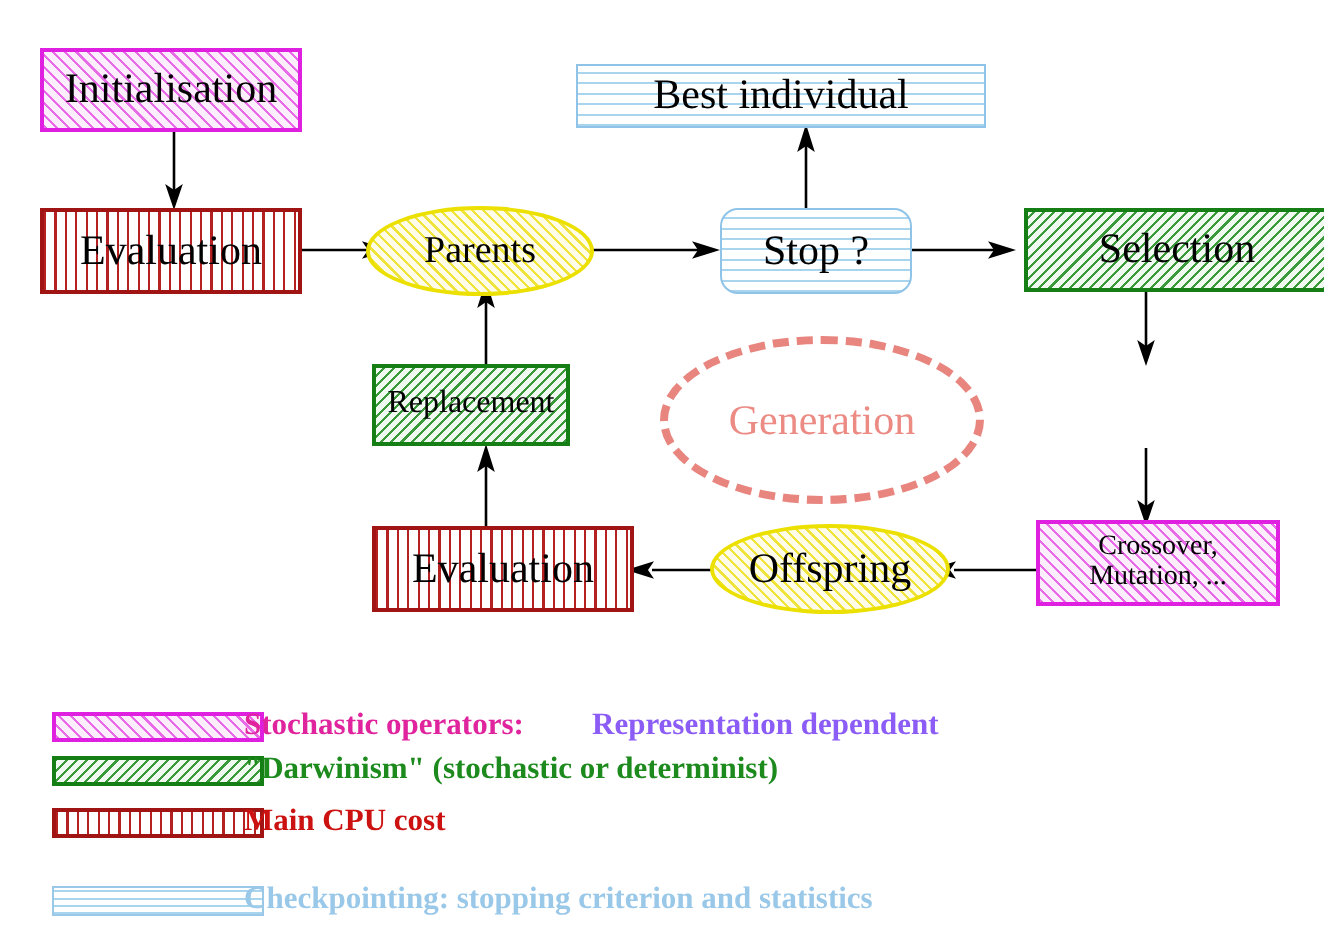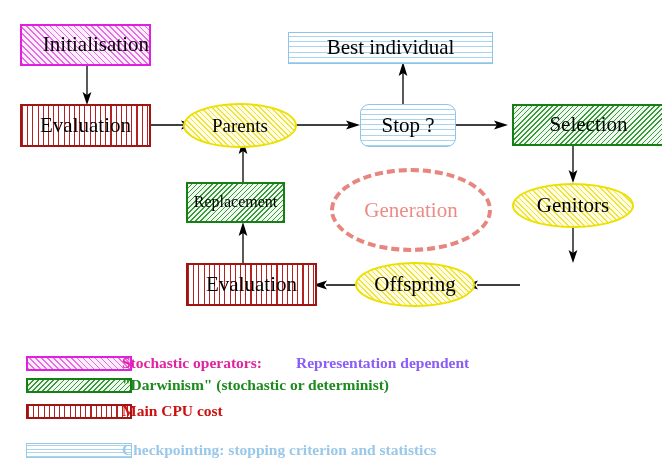--- a/index.html
+++ b/index.html
@@ -27,21 +27,20 @@
   }
   .node .lbl{position:relative;z-index:4;}
 
   
   
   .hatch-magenta{
     border:2px solid #e020e0;
     background-color:#fdeefd;
     background-image:repeating-linear-gradient(45deg,
         #e86ce8 0px,#e86ce8 1.1px,transparent 1.1px,transparent 4.2px);
-    justify-content:flex-end;
   }
   
   .hatch-green{
     border:2px solid #157f15;
     background-color:#f0faf0;
     background-image:repeating-linear-gradient(-45deg,
         #3a9a3a 0px,#3a9a3a 1.1px,transparent 1.1px,transparent 3.6px);
   }
   
   .hatch-red{
@@ -204,24 +203,25 @@
   </div>
 
   <div class="node rounded hatch-blue" style="left:360px;top:104px;width:96px;height:43px;">
     <span class="lbl" style="font-size:21px;">Stop ?</span>
   </div>
 
   <div class="node hatch-green" style="left:512px;top:104px;width:153px;height:42px;">
     <span class="lbl" style="font-size:21px;">Selection</span>
   </div>
 
-  <div class="node ellipse hatch-yellow" style="left:512px;top:183px;width:122px;height:45px;">
-    <span class="lbl" style="font-size:21px;">Genitors</span>
-  </div>
-
+
+  <div class="node hatch-magenta" style="left:518px;top:260px;width:122px;height:43px;flex-direction:column;">
+    <span class="lbl" style="font-size:14px;">Crossover,</span>
+    <span class="lbl" style="font-size:14px;">Mutation, ...</span>
+  </div>
 
   <div class="node ellipse hatch-yellow" style="left:355px;top:262px;width:120px;height:45px;">
     <span class="lbl" style="font-size:21px;">Offspring</span>
   </div>
 
   <div class="node hatch-red" style="left:186px;top:263px;width:131px;height:43px;">
     <span class="lbl" style="font-size:21px;">Evaluation</span>
   </div>
 
   <div class="node hatch-green" style="left:186px;top:182px;width:99px;height:41px;">

